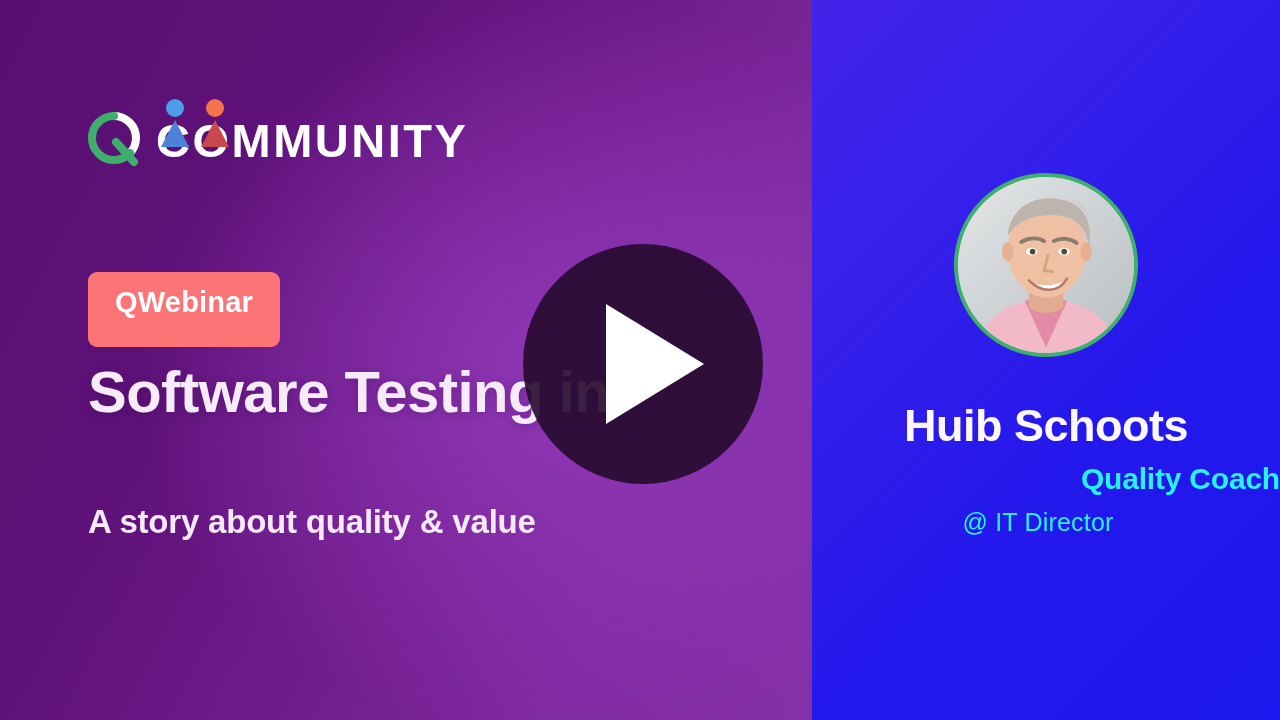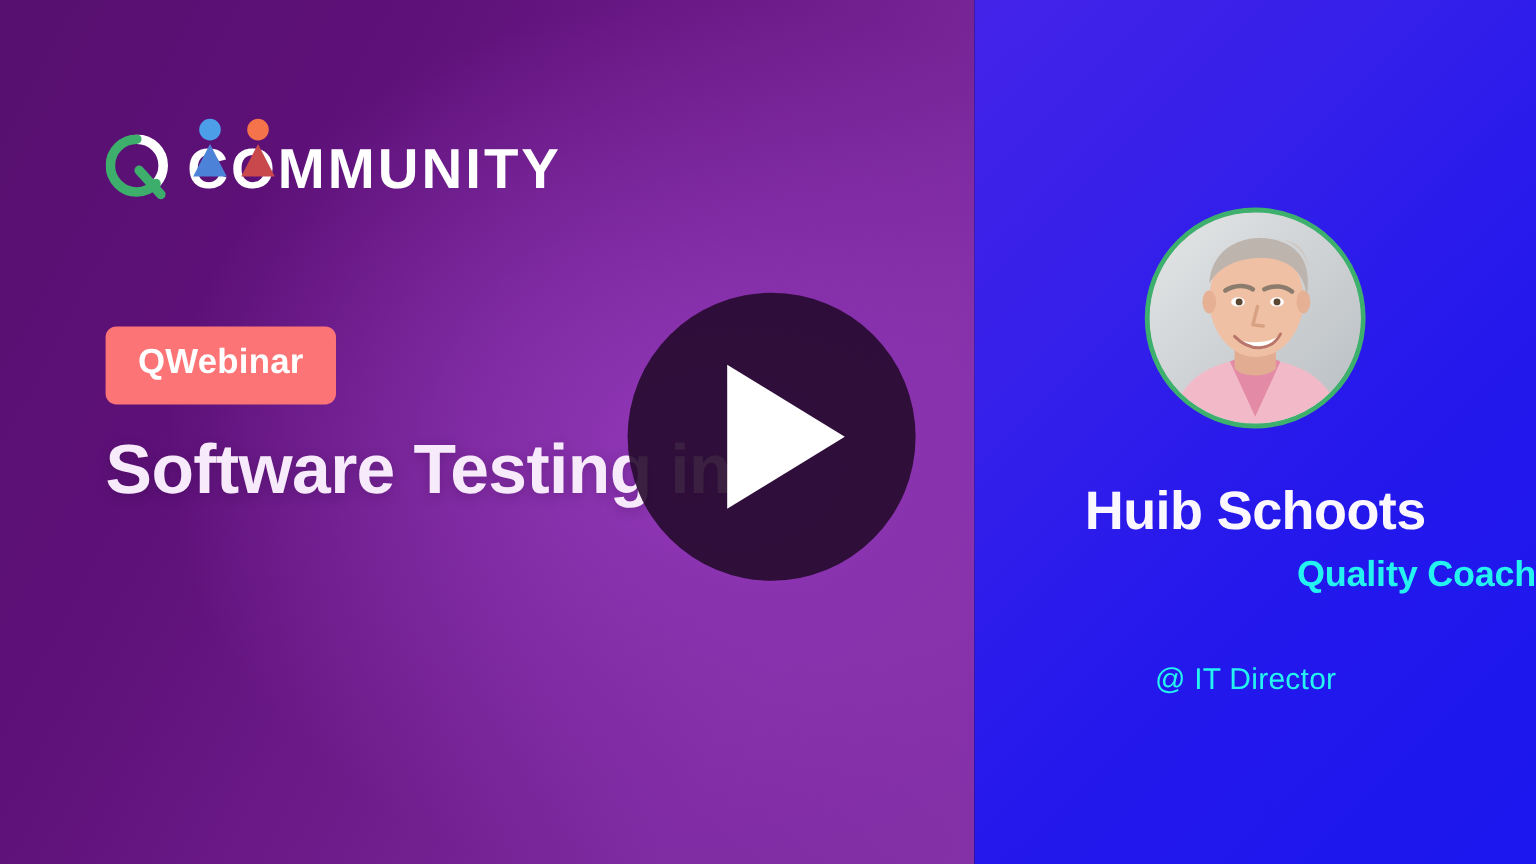--- a/index.html
+++ b/index.html
@@ -35,21 +35,21 @@
     color:#ffffff; line-height:1;
     font-family:"Liberation Sans", sans-serif;
   }
   .logo-people { position:absolute; left:71px; top:-15px; width:76px; height:52px; }
 
   
   .badge {
     position:absolute; left:88px; top:272px;
     background:#FC7475; color:#ffffff;
     font-size:29px; font-weight:bold; letter-spacing:0.2px;
-    padding:14px 27px 18px 27px;
+    padding:14px 27px 28px 27px;
     border-radius:9px;
     display:inline-block;
   }
 
   
   .headline {
     position:absolute; left:88px; top:357px;
     width:660px;
     color:#F7EBFB;
     font-size:58px; font-weight:bold; line-height:1.2;
@@ -99,21 +99,21 @@
     color:#FBF7FF; font-size:45px; font-weight:bold; letter-spacing:-0.5px;
   }
   .speaker-role {
     position:absolute; left:0; right:0; top:462px;
     text-align:right;
     color:#24F3EF; font-size:30px; font-weight:bold; letter-spacing:-0.2px;
   }
   .speaker-org {
     position:absolute; left:0; right:16px; top:508px;
     text-align:center;
-    color:#24F3EF; font-size:25px; font-weight:normal; letter-spacing:0.2px;margin-top:44px;
+    color:#24F3EF; font-size:25px; font-weight:normal; letter-spacing:0.2px;
   }
 </style>
 </head>
 <body>
 
 <div id="stage">
 
   <div class="left-panel">
 
     <div class="logo-row">
@@ -134,20 +134,21 @@
         </svg>
       </span>
     </div>
 
     <div class="badge">QWebinar</div>
 
     <div class="headline">
       <div>Software Testing in</div>
     </div>
 
+    <div class="subheadline">A story about quality &amp; value</div>
 
     <div class="play-btn">
       <div class="play-tri"></div>
     </div>
   </div>
 
   <div class="right-panel">
 
     <div class="avatar-wrap">
       <svg class="avatar-svg" viewBox="0 0 184 184" aria-hidden="true">

